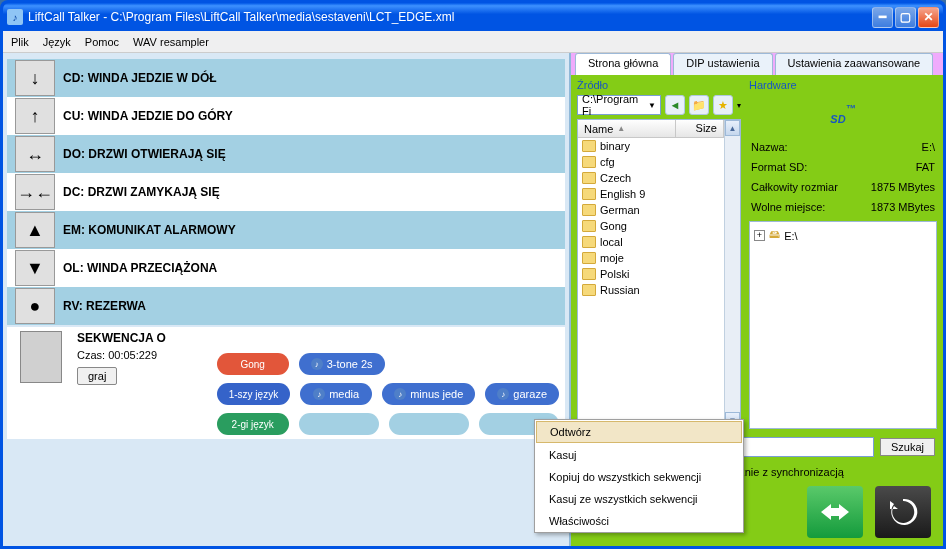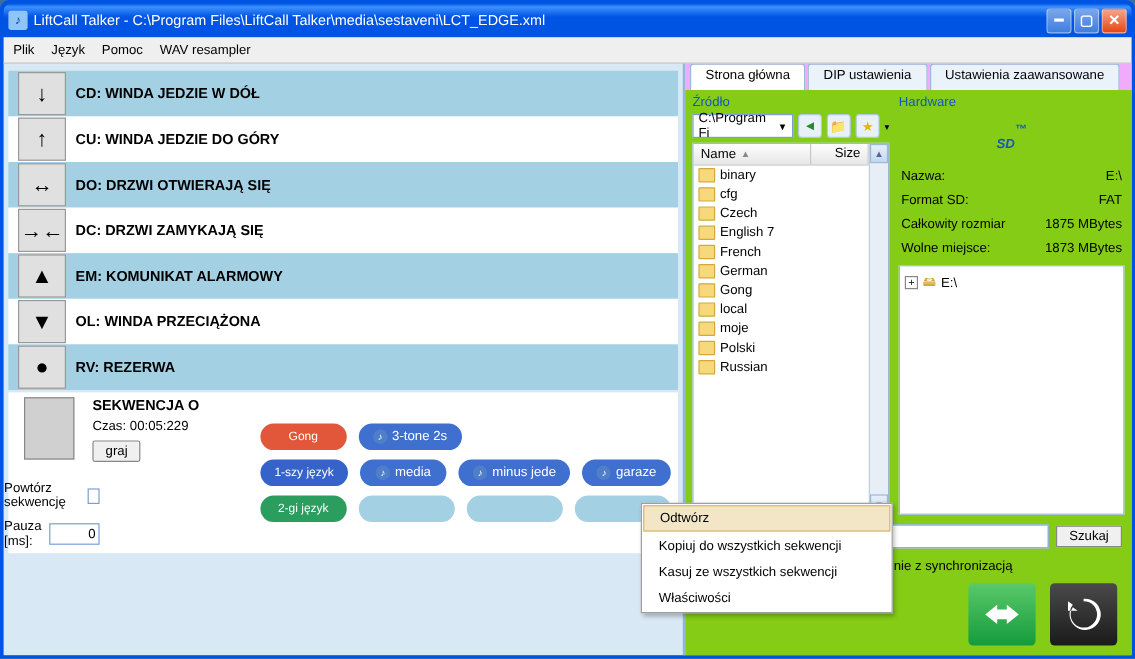--- a/index.html
+++ b/index.html
@@ -129,30 +129,20 @@
           </div>
           <div class="event-row alt">
             <div class="event-icon">●</div>
             <div class="event-label">RV: REZERWA</div>
           </div>
         </div>
 
       <div class="seq-section">
         <div class="seq-left">
           <div class="seq-icon"></div>
-          <div class="seq-controls">
-            <div class="seq-ctrl-row">
-              <span>Powtórz sekwencję</span>
-              <div class="seq-checkbox"></div>
-            </div>
-            <div class="seq-ctrl-row">
-              <span>Pauza [ms]:</span>
-              <input class="seq-input" value="0" style="">
-            </div>
-          </div>
         </div>
         <div class="seq-info">
           <div class="seq-title">SEKWENCJA O</div>
           <div class="seq-time">Czas: 00:05:229</div>
           <div class="seq-btn">graj</div>
         </div>
         <div class="chip-grid">
           <div class="chip-row">
             <div class="chip red">Gong</div>
             <div class="chip dblue">
@@ -223,25 +213,21 @@
                       <div class="file-item">
                         <div class="folder-icon"></div>
                         <span>cfg</span>
                       </div>
                       <div class="file-item">
                         <div class="folder-icon"></div>
                         <span>Czech</span>
                       </div>
                       <div class="file-item">
                         <div class="folder-icon"></div>
-                        <span>English 7</span>
-                      </div>
-                      <div class="file-item">
-                        <div class="folder-icon"></div>
-                        <span>French</span>
+                        <span>English 9</span>
                       </div>
                       <div class="file-item">
                         <div class="folder-icon"></div>
                         <span>German</span>
                       </div>
                       <div class="file-item">
                         <div class="folder-icon"></div>
                         <span>Gong</span>
                       </div>
                       <div class="file-item">
@@ -321,18 +307,19 @@
               </svg>
           </div>
         </div>
       </div>
     </div>
 
   </div>
 
   <div class="context-menu">
     <div class="cm-item hl">Odtwórz</div>
+    <div class="cm-item">Kasuj</div>
     <div class="cm-item">Kopiuj do wszystkich sekwencji</div>
     <div class="cm-item">Kasuj ze wszystkich sekwencji</div>
     <div class="cm-item">Właściwości</div>
   </div>
 
 </div>
 
 </body></html>

